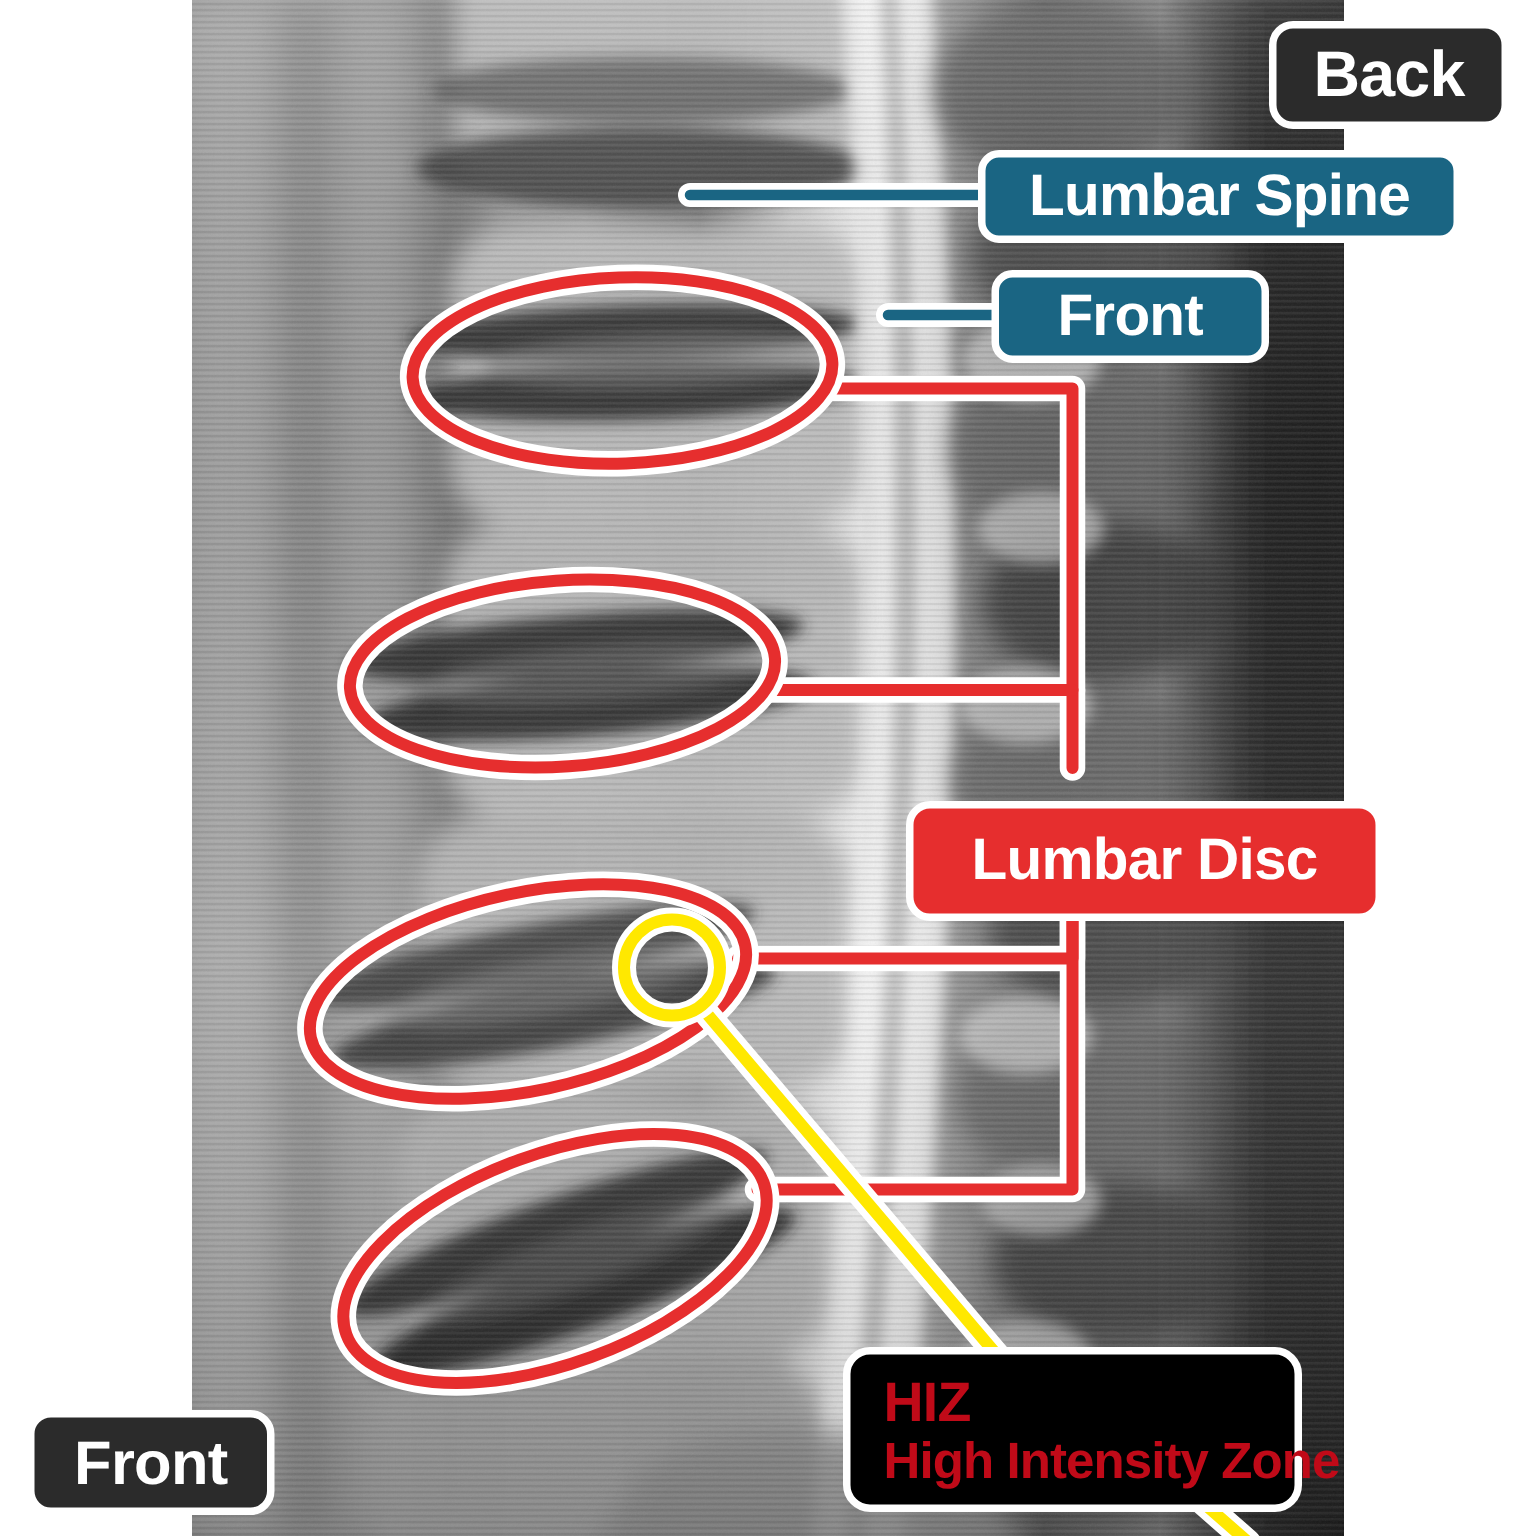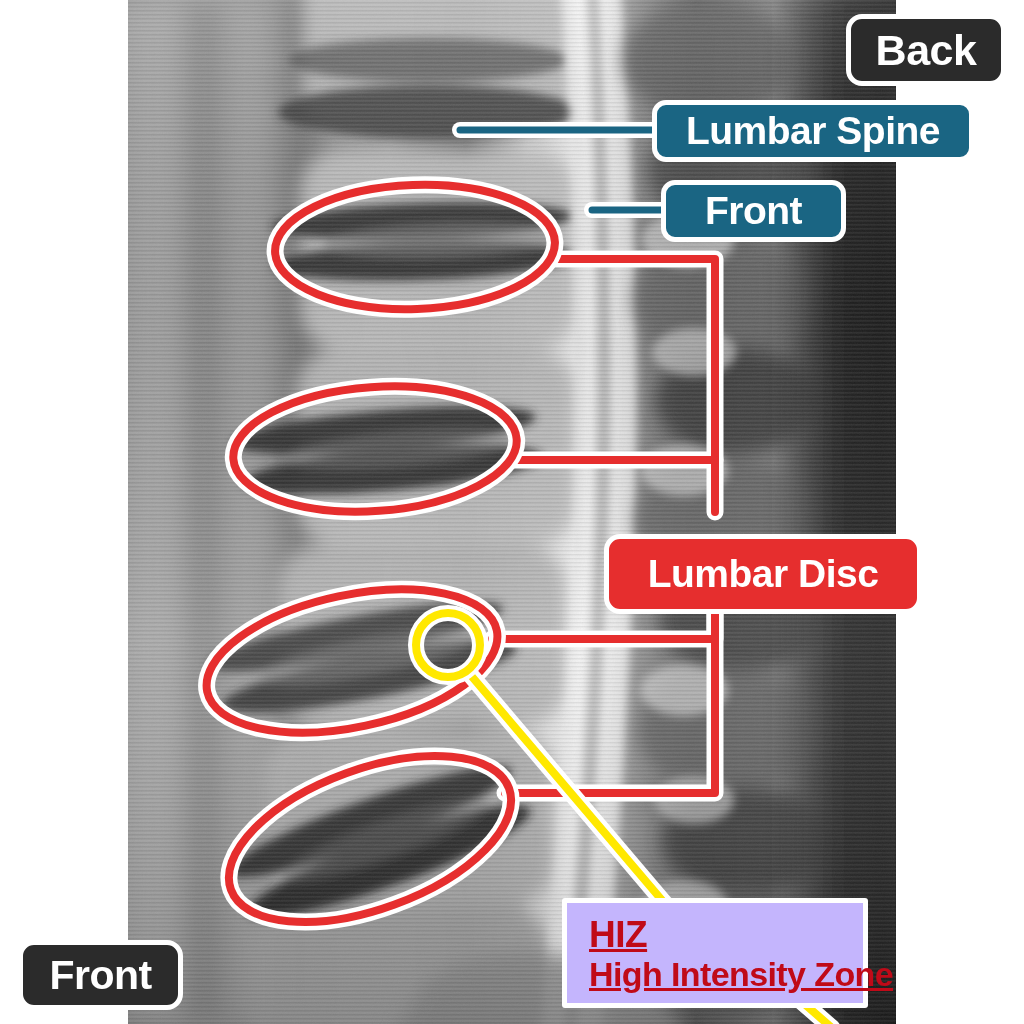--- a/index.html
+++ b/index.html
@@ -22,21 +22,21 @@
     box-sizing:border-box;
     font-weight:bold;
     letter-spacing:-0.5px;
     white-space:nowrap;
     border:5px solid #ffffff;
     box-shadow:0 0 0 0 transparent;
   }
   .chip.dark{background:#2b2b2b;color:#ffffff;border-radius:16px;}
   .chip.teal{background:#1a6583;color:#ffffff;border-radius:14px;}
   .chip.red {background:#e62e2e;color:#ffffff;border-radius:16px;}
-  .chip.yellow{background:#c4b5fd;color:#c00a18;border-radius:3px;text-decoration:underline;}
+  .chip.yellow{background:#000000;color:#c00a18;border-radius:18px;}
 
   #chip-back {left:846px;top:14px;  width:160px;height:72px;  font-size:43px;}
   #chip-front{left:18px; top:940px; width:165px;height:70px;  font-size:41px;}
   #chip-lumbar-spine{left:652px;top:100px;width:322px;height:62px;font-size:39px;}
   #chip-nerve{left:661px;top:180px;width:185px;height:62px;font-size:39px;}
   #chip-lumbar-disc{left:604px;top:534px;width:318px;height:80px;font-size:39px;}
 
   #chip-hiz{
     left:562px;top:898px;width:306px;height:110px;
     display:block;padding:14px 0 0 22px;

